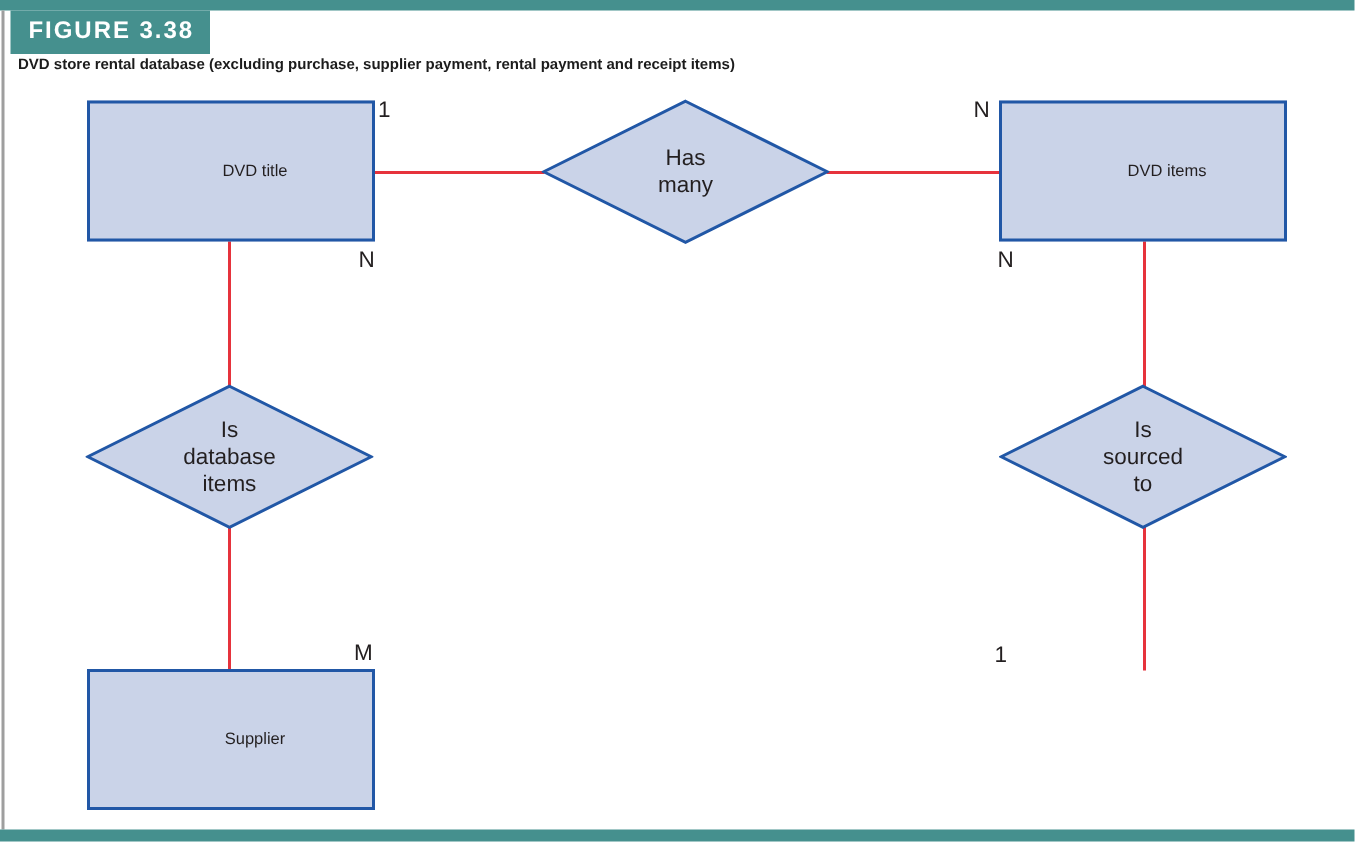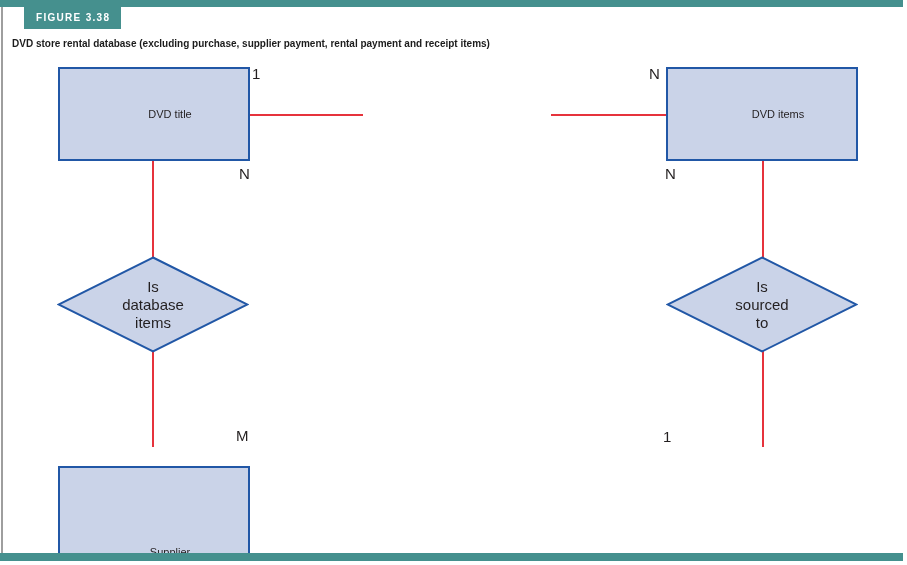--- a/index.html
+++ b/index.html
@@ -19,23 +19,23 @@
     background: #ffffff;
     font-family: "Liberation Sans", sans-serif;
     color: var(--ink);
     overflow: hidden;
   }
   .bar { position: absolute; left: 0; width: 903px; background: var(--teal); }
   .bar.top { top: 0; height: 7px; }
   .bar.bottom { top: 553px; height: 8px; }
   .left-rule { position: absolute; left: 1px; top: 7px; width: 2px; height: 546px; background: var(--rule); }
   .figure-tag {
-    position: absolute; left: 24px; top: 7px;
+    position: absolute; left: 7px; top: 7px;
     background: var(--teal); color: #ffffff;
-    font-size: 10px; font-weight: bold; letter-spacing: 1.3px;
+    font-size: 16px; font-weight: bold; letter-spacing: 1.3px;
     padding: 5px 11px 6px 12px;
     text-transform: uppercase;
   }
   .caption {
     position: absolute; left: 12px; top: 38px;
     font-size: 10px; font-weight: bold; color: #1c1c1c;
     white-space: nowrap;
   }
   .entity {
     position: absolute; box-sizing: border-box;
@@ -79,24 +79,33 @@
   <div class="line v" style="left:152px; top:351px; height:96px;"></div>
   <div class="line v" style="left:762px; top:160px; height:99px;"></div>
   <div class="line v" style="left:762px; top:351px; height:96px;"></div>
 
   <div class="entity" style="left:58px; top:67px;">
     <span>DVD title</span>
   </div>
   <div class="entity" style="left:666px; top:67px;">
     <span>DVD items</span>
   </div>
-  <div class="entity" style="left:58px; top:466px;align-items:flex-end;">
+  <div class="entity" style="left:58px; top:446px;">
     <span>Supplier</span>
   </div>
 
+  <div class="rel" style="left:361px; top:66px;">
+    <svg width="192" height="97" viewBox="0 0 192 97">
+      <polygon points="96,1.5 190.5,48.5 96,95.5 1.5,48.5"></polygon>
+    </svg>
+    <div class="rel-label">
+      <span>Has</span>
+      <span>many</span>
+    </div>
+  </div>
 
   <div class="rel" style="left:57px; top:256px;">
     <svg width="192" height="97" viewBox="0 0 192 97">
       <polygon points="96,1.5 190.5,48.5 96,95.5 1.5,48.5"></polygon>
     </svg>
     <div class="rel-label">
       <span>Is</span>
       <span>database</span>
       <span>items</span>
     </div>

